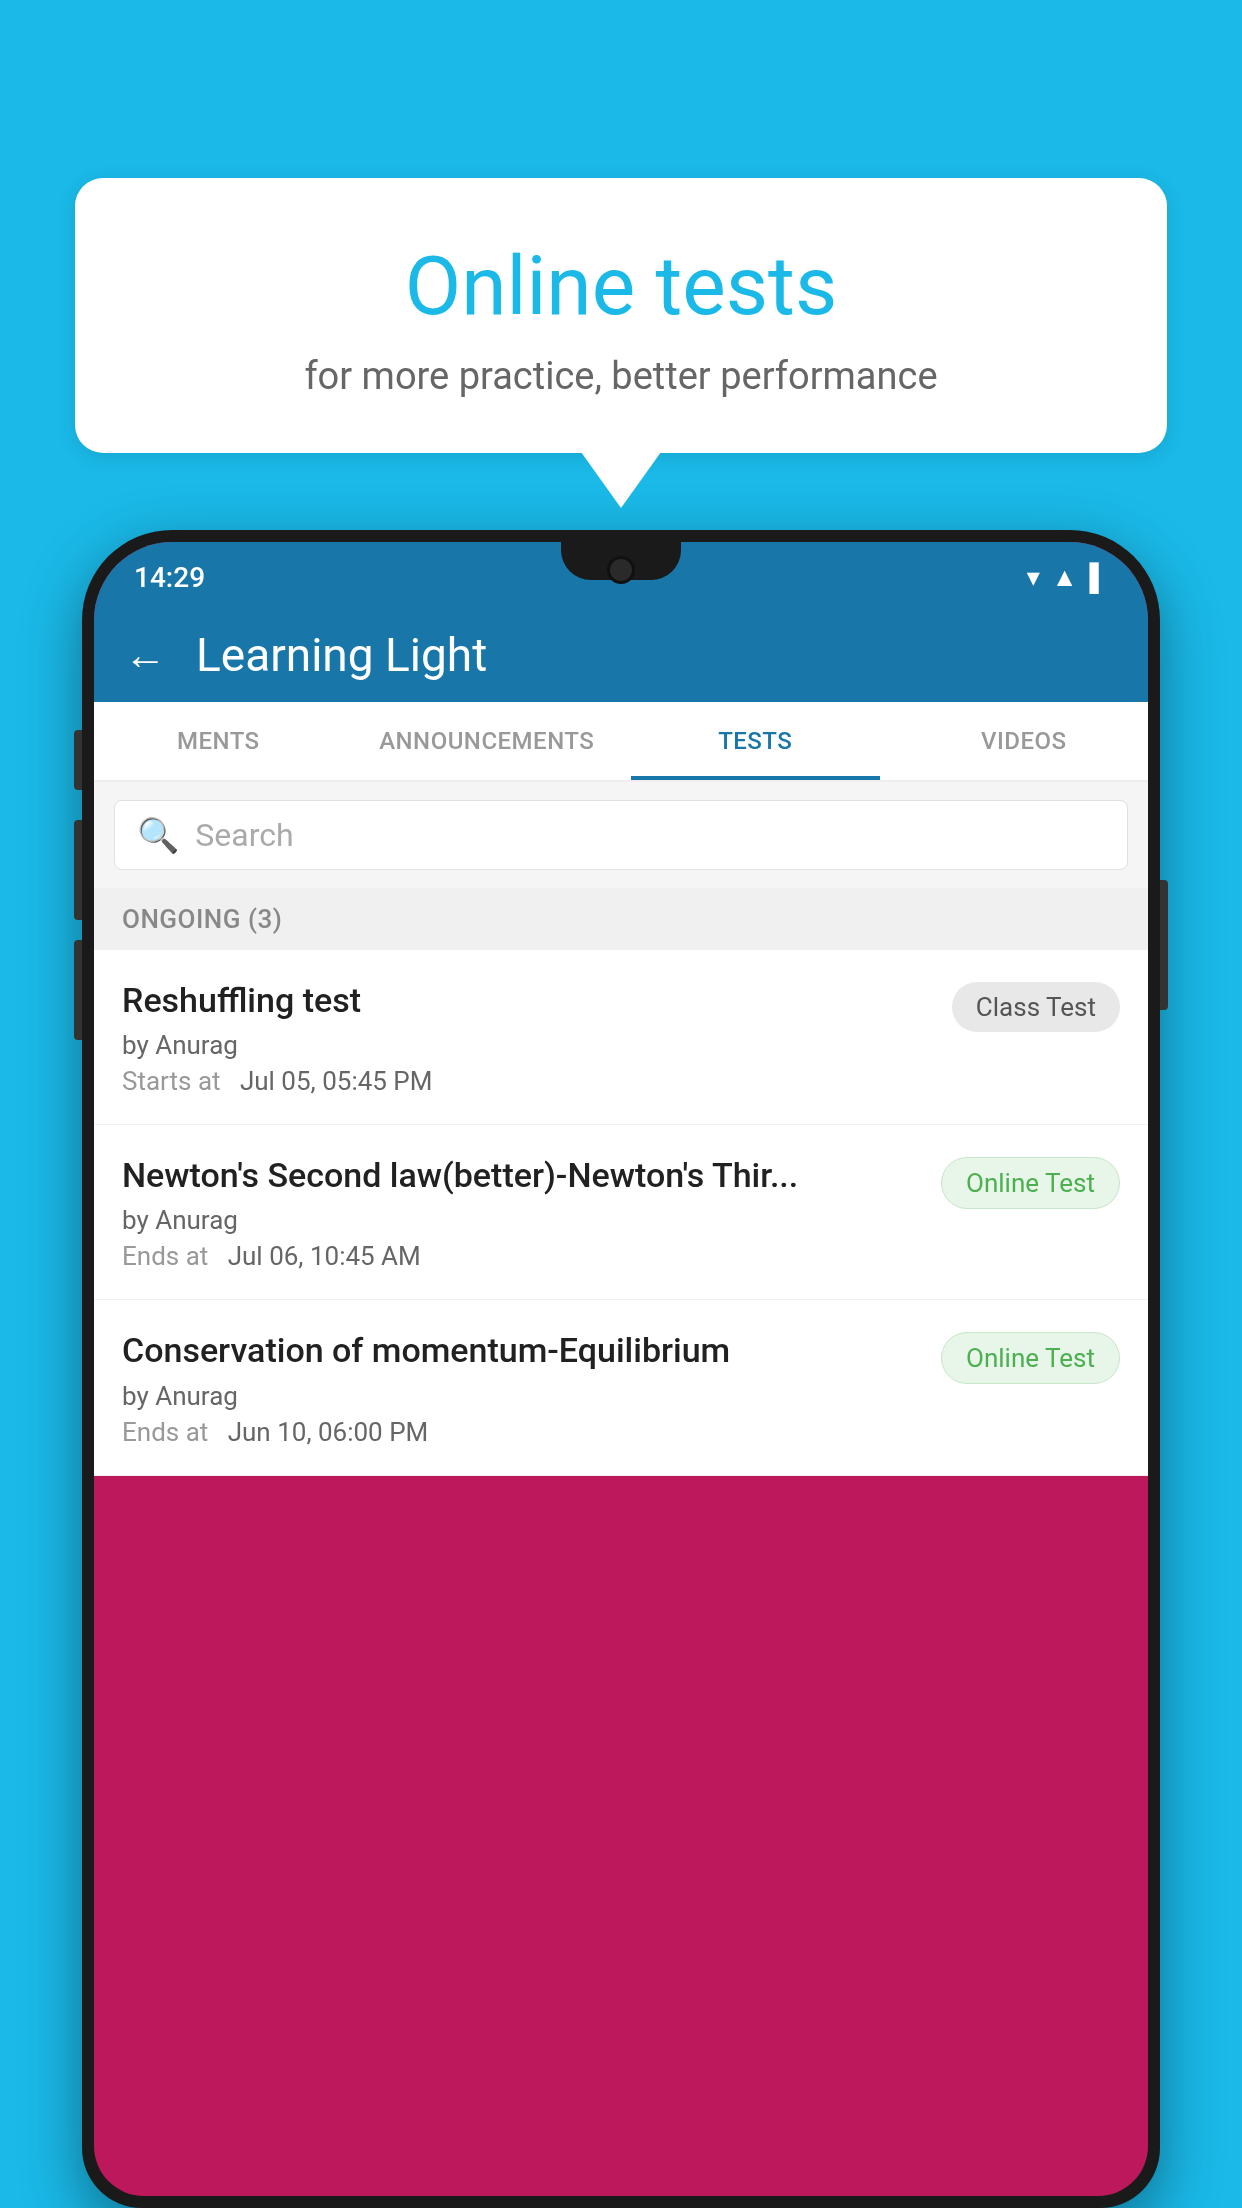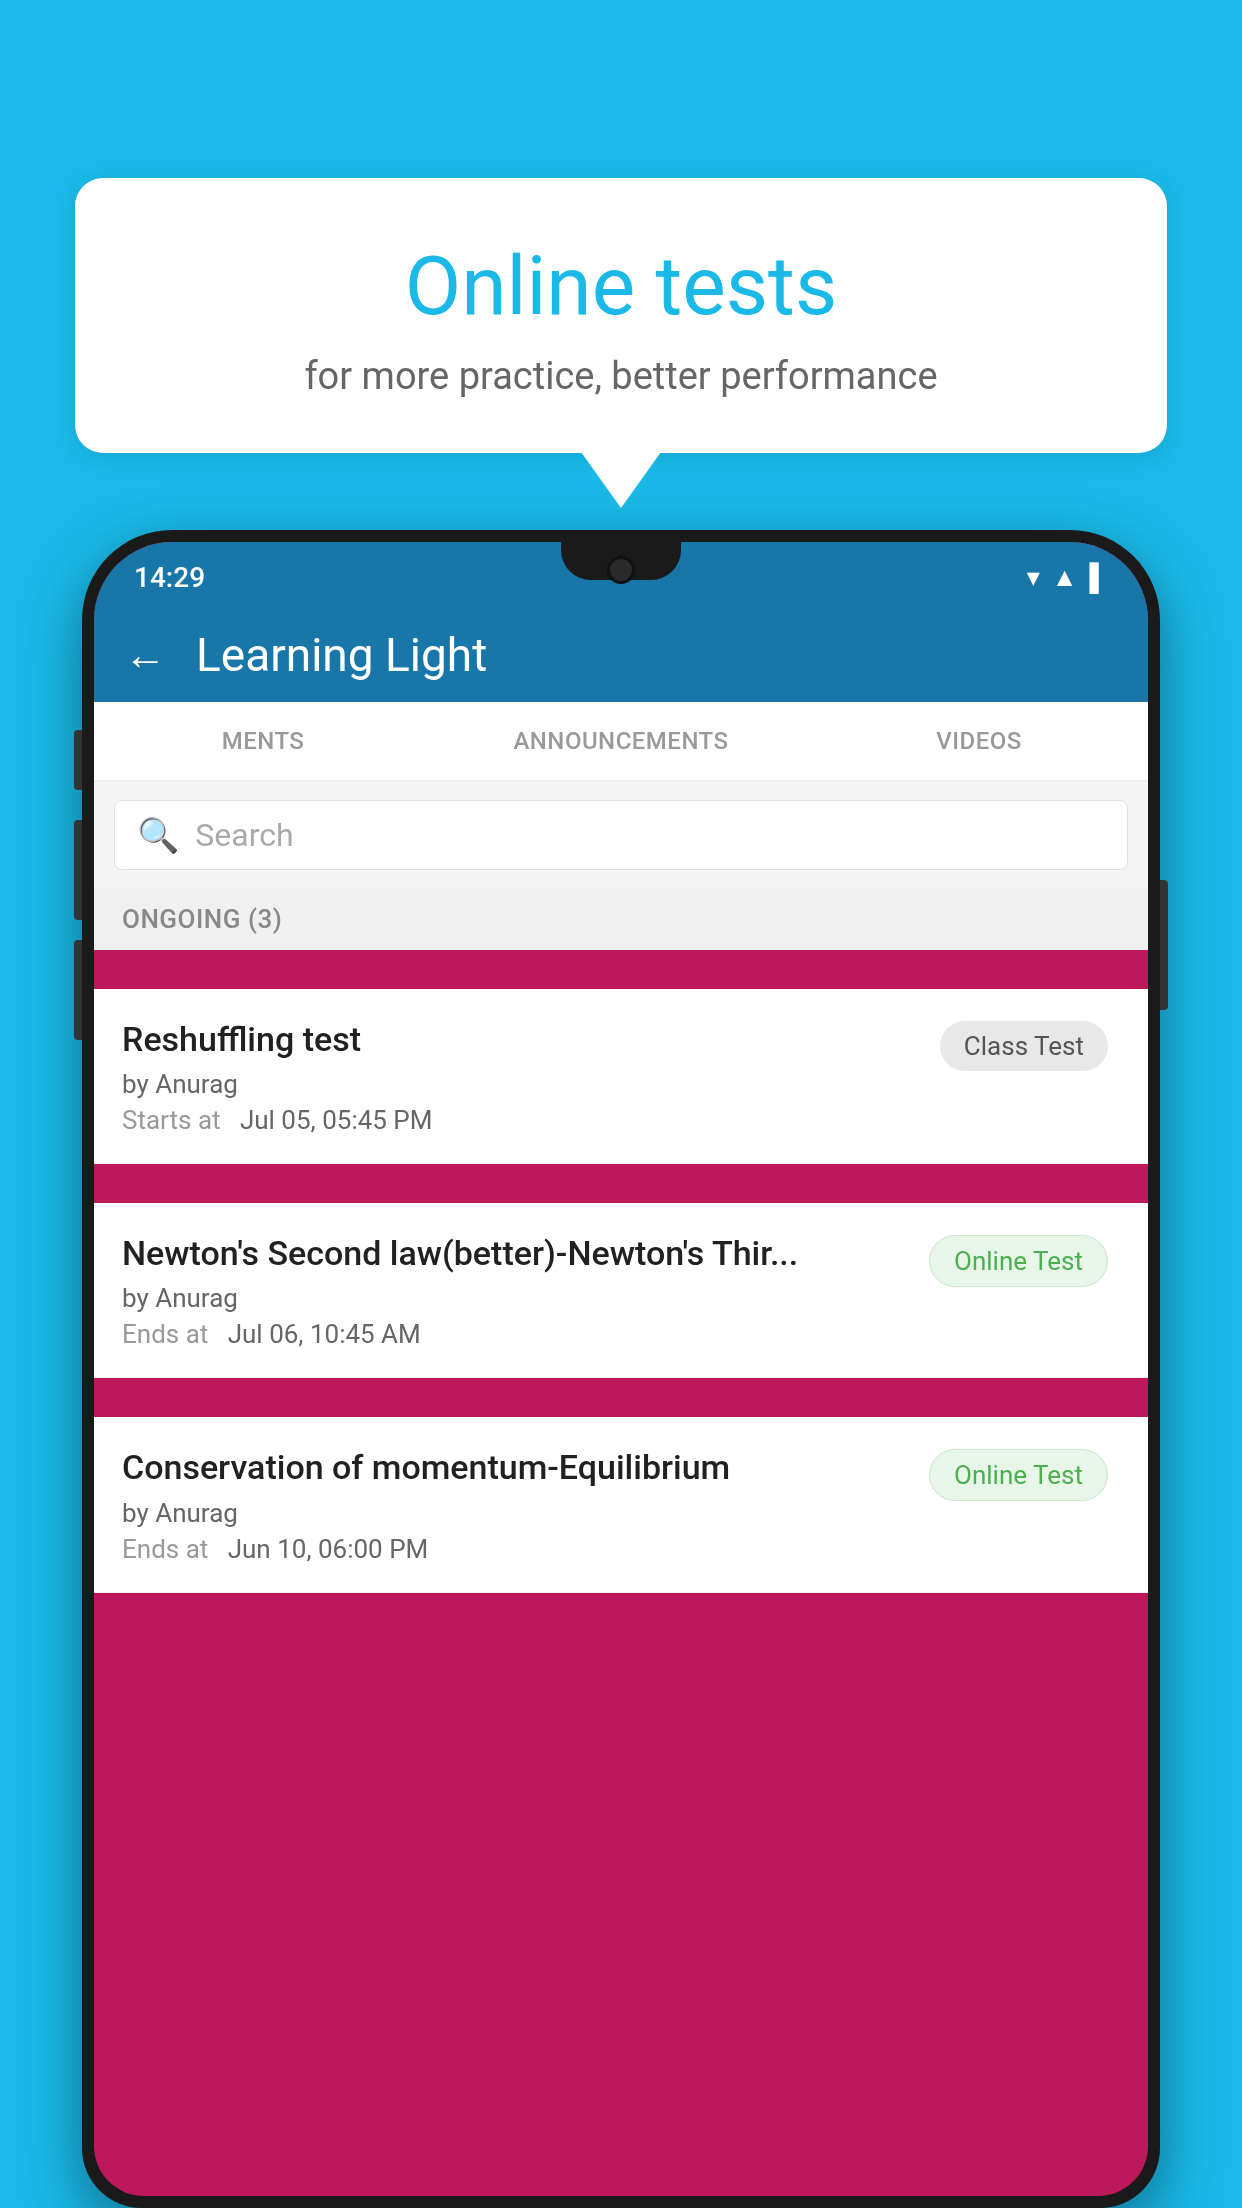--- a/index.html
+++ b/index.html
@@ -210,26 +210,25 @@
       padding: 16px 28px;
       font-size: 26px;
       color: #888;
       font-weight: 500;
       letter-spacing: 0.5px;
     }
 
     
     .test-item {
       background: white;
-      padding: 28px 40px 28px 28px;
+      padding: 28px 28px 28px 28px;
       border-bottom: 1px solid #f0f0f0;
       display: flex;
       justify-content: space-between;
       align-items: flex-start;
-      margin-top: 39px;
     }
 
     .test-info {
       flex: 1;
       margin-right: 20px;
     }
 
     .test-name {
       font-size: 34px;
       font-weight: 500;
@@ -371,20 +370,23 @@
       <span class="app-title">Learning Light</span>
     </div>
 
     <div class="tabs-container">
       <div class="tab">
         <span>MENTS</span>
       </div>
       <div class="tab">
         <span>ANNOUNCEMENTS</span>
       </div>
+      <div class="tab active">
+        <span>TESTS</span>
+      </div>
       <div class="tab">
         <span>VIDEOS</span>
       </div>
     </div>
 
     <div class="search-container">
       <div class="search-input-wrapper">
         <span class="search-icon">🔍</span>
         <span class="search-placeholder">Search</span>
       </div>

